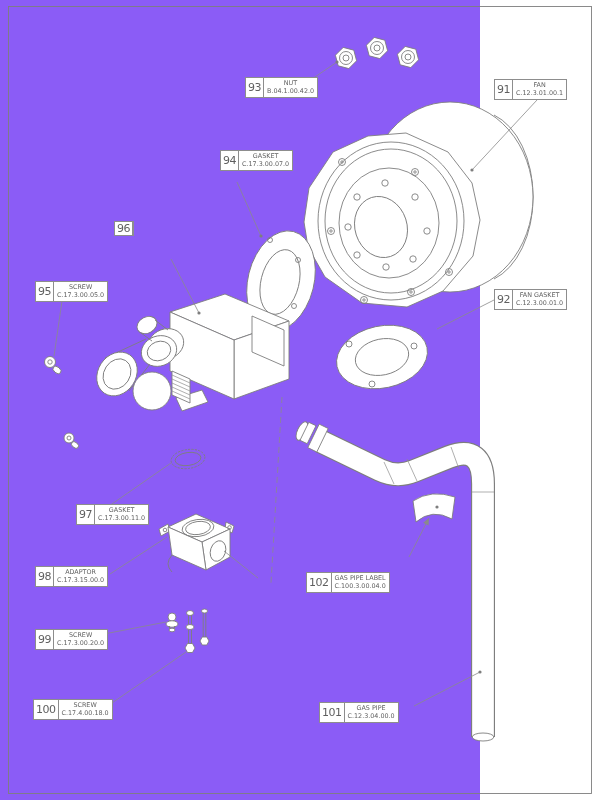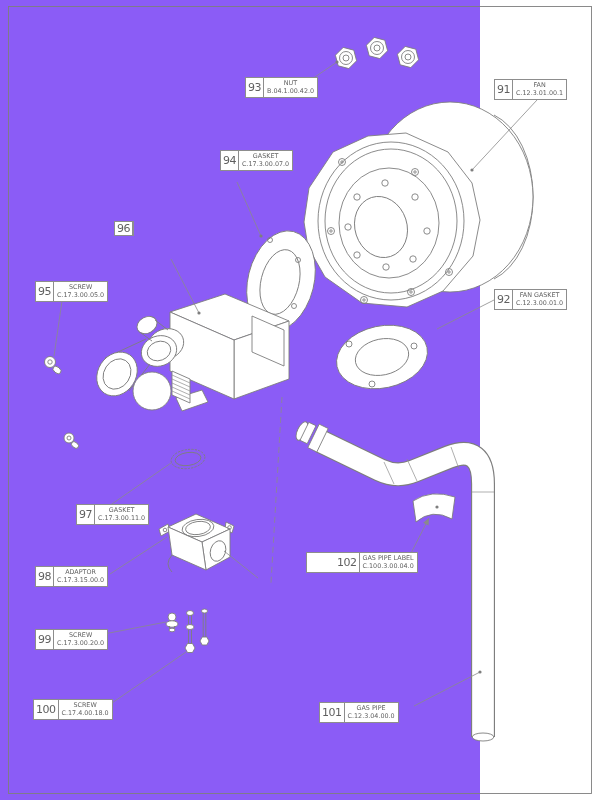--- a/index.html
+++ b/index.html
@@ -256,21 +256,21 @@
           <div class="pline">C.17.3.00.20.0</div>
         </div>
   </div>
       <div class="plabel" style="left: 33px; top: 699px;">
     <div class="pnum">100</div>
     <div class="ptxt">
           <div class="pline">SCREW</div>
           <div class="pline">C.17.4.00.18.0</div>
         </div>
   </div>
-      <div class="plabel" style="left: 306px; top: 552px; padding-left: 28px;">
+      <div class="plabel" style="left: 306px; top: 572px;">
     <div class="pnum">102</div>
     <div class="ptxt">
           <div class="pline">GAS PIPE LABEL</div>
           <div class="pline">C.100.3.00.04.0</div>
         </div>
   </div>
       <div class="plabel" style="left: 319px; top: 702px;">
     <div class="pnum">101</div>
     <div class="ptxt">
           <div class="pline">GAS PIPE</div>

